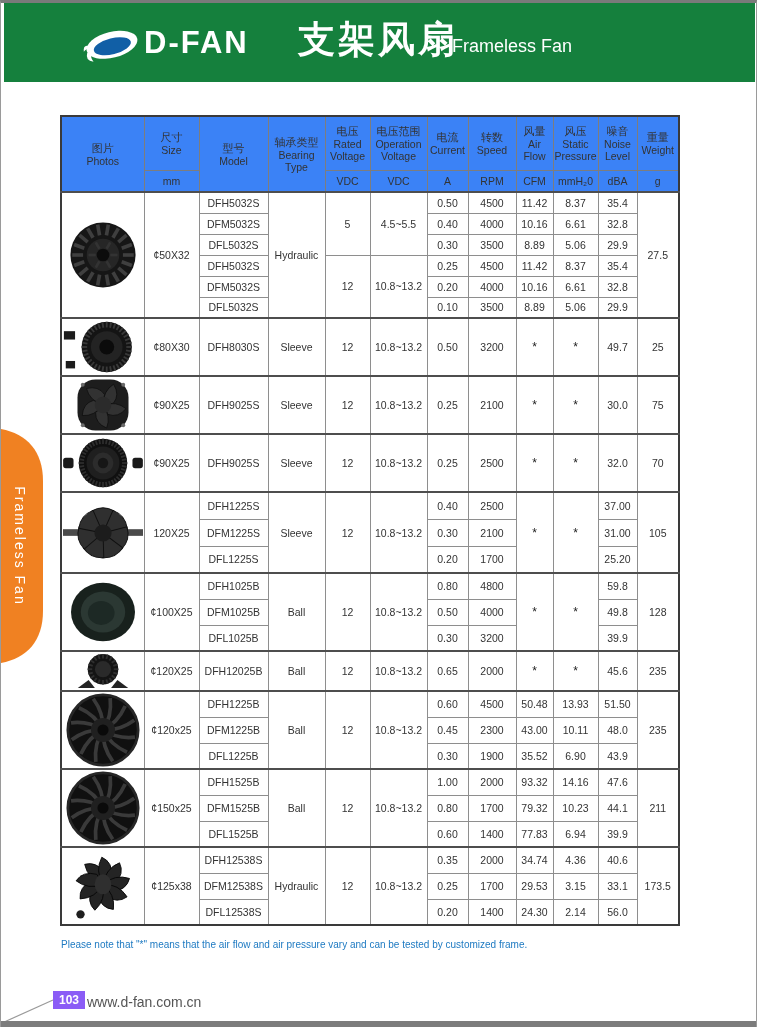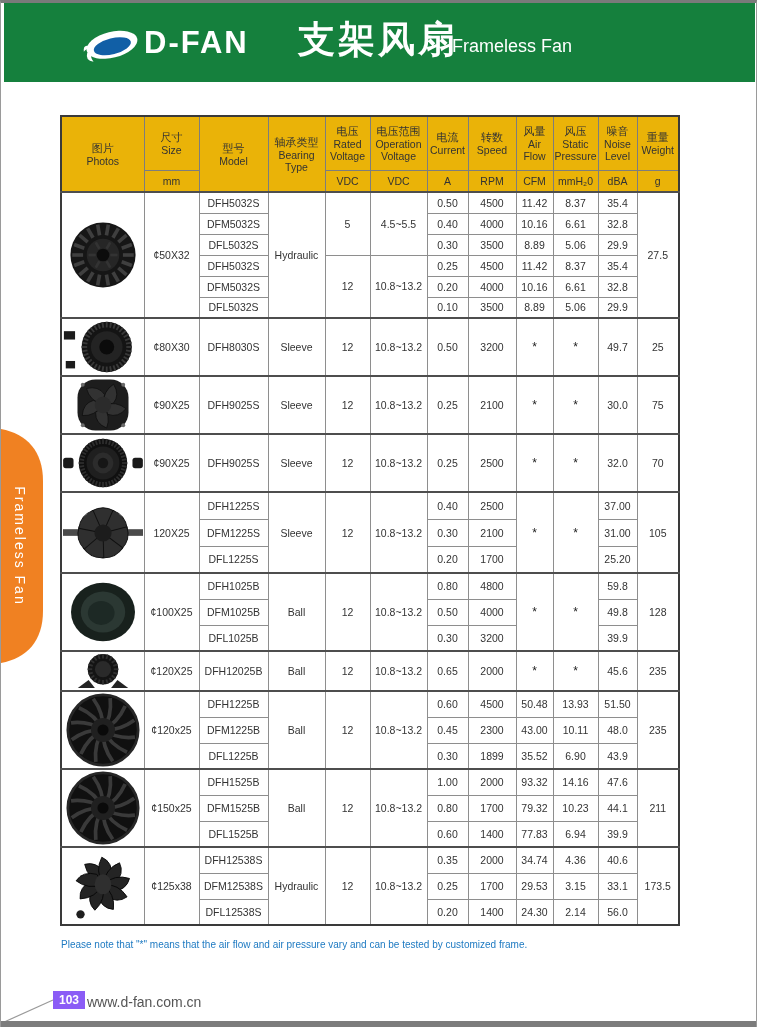--- a/index.html
+++ b/index.html
@@ -22,21 +22,21 @@
   }
   
   table.spec{
     position:absolute;left:59px;top:112px;width:618px;
     border-collapse:collapse;table-layout:fixed;border:2px solid #3a3a3a;
   }
   table.spec th,table.spec td{
     border:1px solid #8e8e8e;text-align:center;vertical-align:middle;
     font-size:10.5px;color:#333;padding:0;overflow:hidden;
   }
-  table.spec thead th{background:#eab308;font-weight:normal;border-color:#7d7d7d;}
+  table.spec thead th{background:#3b82f6;font-weight:normal;border-color:#7d7d7d;}
   table.spec thead tr.hrow1{height:54px;}
   table.spec thead tr.hrow2{height:22px;}
   table.spec thead .cn{font-size:11px;line-height:13px;}
   table.spec thead .en{font-size:10.5px;line-height:12px;}
   table.spec tbody tr.group-start td{border-top:2px solid #4e4e4e;}
   table.spec td.photo-cell{background:#fff;}
   table.spec td.photo-cell svg{display:block;margin:0 auto;}
   table.spec td.star-cell{font-size:12px;color:#222;}
   
   .note-blue{position:absolute;left:60px;top:936px;font-size:10px;color:#1e7ac2;white-space:nowrap;}
@@ -584,21 +584,21 @@
           <td>DFM1225B</td>
           <td>0.45</td>
           <td>2300</td>
           <td>43.00</td>
           <td>10.11</td>
           <td>48.0</td>
         </tr>
         <tr style="height: 26px;">
           <td>DFL1225B</td>
           <td>0.30</td>
-          <td>1899</td>
+          <td>1900</td>
           <td>35.52</td>
           <td>6.90</td>
           <td>43.9</td>
         </tr>
         <tr class="group-start" style="height: 26px;">
           <td class="photo-cell" rowspan="3">
             <svg width="74" height="74" viewBox="0 0 80 80">
       <circle cx="40" cy="40" r="38" fill="#101010"></circle>
               <g transform="rotate(0 40 40)">
                 <path d="M40,40 Q56,32 64,14" fill="none" stroke="#3a3a3a" stroke-width="4"></path>

